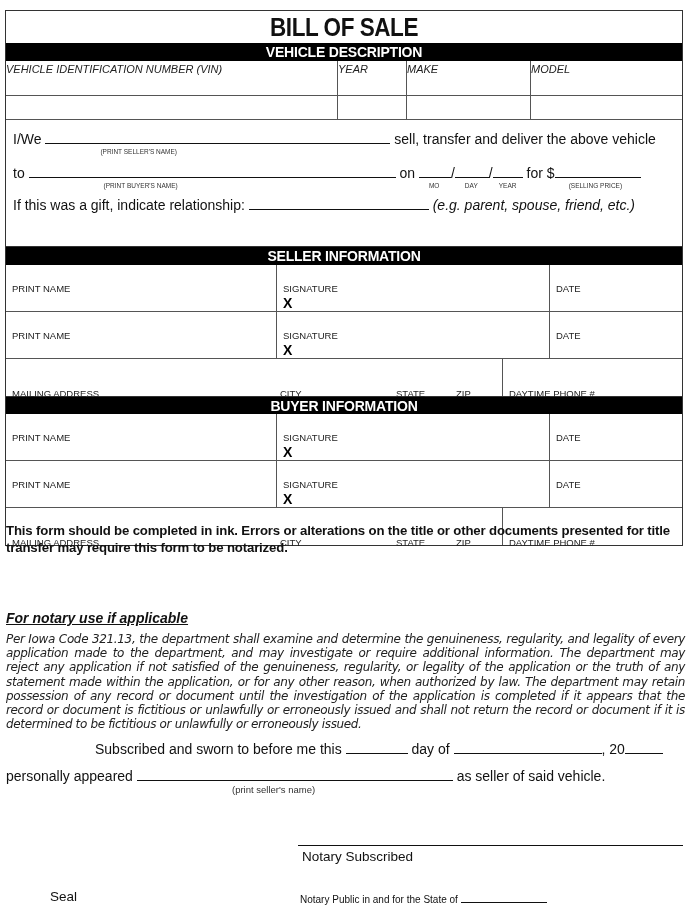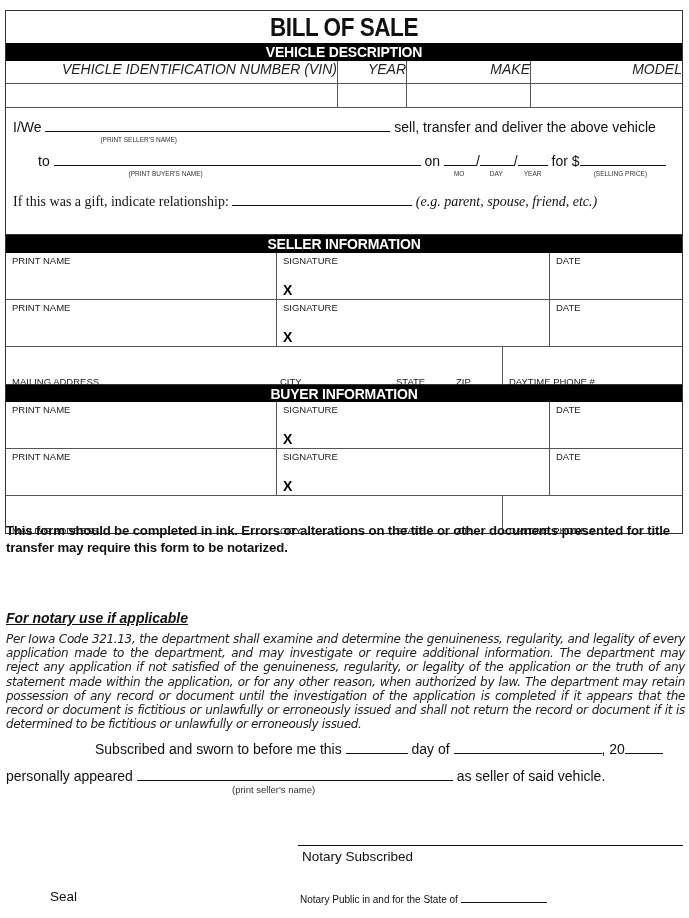--- a/index.html
+++ b/index.html
@@ -6,31 +6,31 @@
   html, body { width: 689px; height: 918px; background: #ffffff; overflow: hidden; }
   body { font-family: "Liberation Sans", sans-serif; color: #111; position: relative; }
 
   .form-box { position: absolute; left: 5px; top: 10px; width: 678px; border: 1px solid #333; }
   .title { height: 32px; text-align: center; font-size: 25px; font-weight: bold; line-height: 32px; letter-spacing: -0.5px; transform: scaleX(0.9); }
   .bar { background: #000; color: #fff; text-align: center; font-weight: bold; font-size: 14px; height: 18px; line-height: 18px; letter-spacing: -0.2px; }
 
   .vtable { display: grid; grid-template-columns: 332px 69px 124px 1fr; }
   .vtable > div { border-right: 1px solid #555; border-bottom: 1px solid #555; }
   .vtable > div:nth-child(4n) { border-right: none; }
-  .vh { height: 23px; line-height: 17px; text-align: right; font-style: italic; font-size: 14px; color: #222; }
+  .vh { height: 35px; line-height: 17px; text-align: left; font-style: italic; font-size: 11px; color: #222; }
   .vc { height: 24px; }
 
   .sale { position: relative; height: 127px; border-bottom: 1px solid #333; font-size: 14px; }
   .line { position: absolute; left: 7px; white-space: nowrap; }
   .blank { display: inline-block; border-bottom: 1px solid #111; height: 14px; vertical-align: baseline; position: relative; }
   .cap { position: absolute; font-size: 6.5px; color: #333; top: 18px; white-space: nowrap; }
   .it { font-style: italic; }
 
   .info-row { display: grid; grid-template-columns: 271px 273px 1fr; border-bottom: 1px solid #555; height: 47px; }
-  .info-row > div { border-right: 1px solid #555; position: relative; padding: 2px 6px; font-size: 9.5px; color: #222; }
+  .info-row > div { border-right: 1px solid #555; position: relative; padding: 18px 6px; font-size: 9.5px; color: #222; }
   .info-row > div:last-child { border-right: none; }
   .xmark { position: absolute; left: 6px; bottom: 1px; font-weight: bold; font-size: 14px; color: #000; }
   .addr-row { display: grid; grid-template-columns: 497px 1fr; height: 37px; }
   .addr-row > div { position: relative; font-size: 9.5px; color: #222; }
   .addr-row > div:first-child { border-right: 1px solid #555; }
   .lbl { position: absolute; top: 1px; margin-top: 28px; }
 
   .notice { position: absolute; left: 6px; top: 522px; width: 680px; font-weight: bold; font-size: 13.2px; line-height: 17px; letter-spacing: -0.15px; }
   .notary-h { position: absolute; left: 6px; top: 610px; font-weight: bold; font-style: italic; font-size: 14px; text-decoration: underline; }
   .notary-p { position: absolute; left: 6px; top: 632px; width: 679px; font-style: italic; font-size: 12px; line-height: 14.2px; text-align: justify; color: #222; font-family: "DejaVu Sans", sans-serif; letter-spacing: -0.35px; }
@@ -64,39 +64,39 @@
 
   <div class="sale">
     <div class="line" style="top:10px;">
       <span>I/We</span>
       <span class="blank" style="width:345px;">
         <span class="cap" style="left:55px;">(PRINT SELLER'S NAME)</span>
       </span>
       <span>sell, transfer and deliver the above vehicle</span>
     </div>
 
-    <div class="line" style="top:44px;margin-left:25px;">
+    <div class="line" style="top:44px;">
       <span>to</span>
       <span class="blank" style="width:367px;">
         <span class="cap" style="left:75px;">(PRINT BUYER'S NAME)</span>
       </span>
       <span>on</span>
       <span class="blank" style="width:32px;">
         <span class="cap" style="left:10px;">MO</span>
       </span><span>/</span><span class="blank" style="width:34px;">
         <span class="cap" style="left:10px;">DAY</span>
       </span><span>/</span><span class="blank" style="width:30px;">
         <span class="cap" style="left:6px;">YEAR</span>
       </span>
       <span>for $</span><span class="blank" style="width:86px;">
         <span class="cap" style="left:14px;">(SELLING PRICE)</span>
       </span>
     </div>
 
-    <div class="line" style="top:84px;font-family:Liberation Serif, serif;">
+    <div class="line" style="top:76px;">
       <span>If this was a gift, indicate relationship:</span>
       <span class="blank" style="width:180px;"></span>
       <span class="it">(e.g. parent, spouse, friend, etc.)</span>
     </div>
   </div>
 
   <div class="bar">SELLER INFORMATION</div>
   <div class="info-row">
     <div><span>PRINT NAME</span></div>
     <div><span>SIGNATURE</span><span class="xmark">X</span></div>

